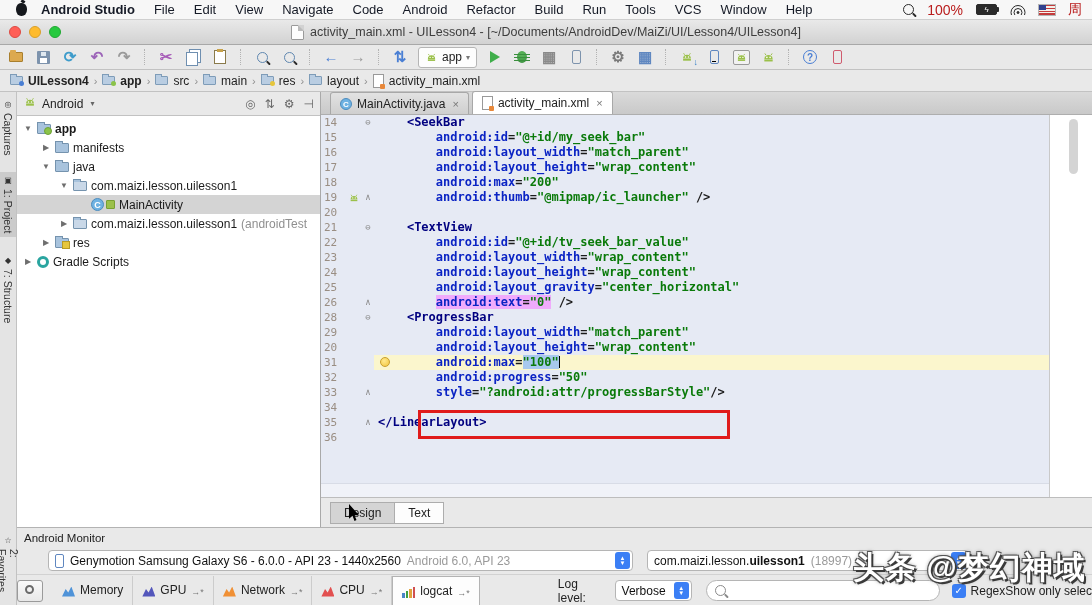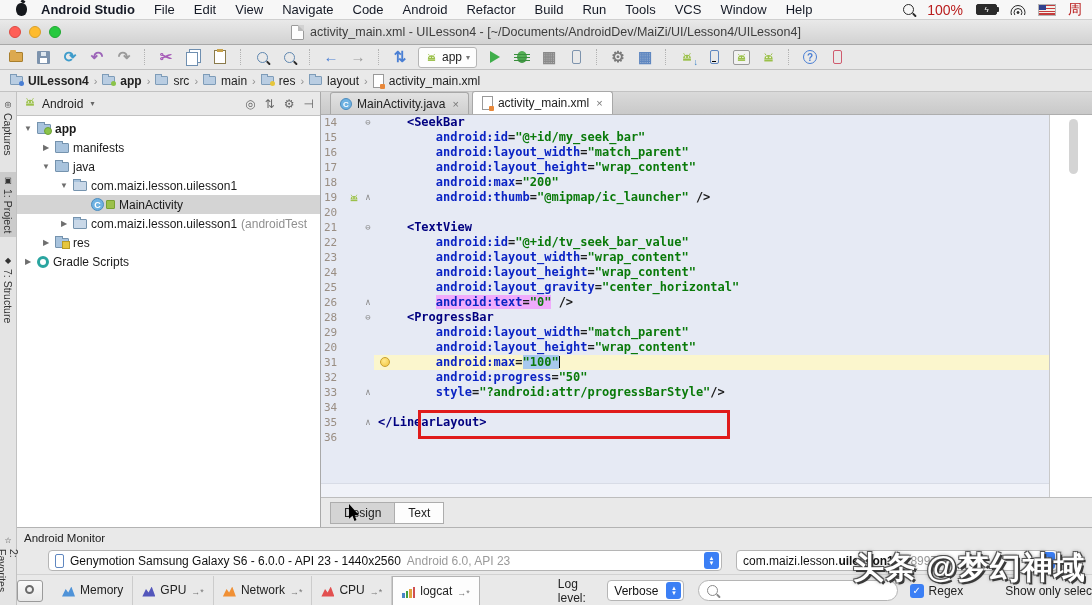--- a/index.html
+++ b/index.html
@@ -193,21 +193,21 @@
   .logcat-ic i{width:2.5px;display:block}
   .loglabel{margin-left:78px}
   .logsel{width:82px;margin-left:10px}
   .logsel b{font-weight:normal;flex:1;text-align:center}
   .searchpill{width:256px;height:21px;border:1px solid #b5b5b5;border-radius:11px;background:#fff;
               display:flex;align-items:center;padding-left:8px;margin-left:14px;box-sizing:border-box}
   .searchpill .mag{border-color:#8a8a8a}
   .searchpill .mag::after{background:#8a8a8a}
   .cbx{width:14px;height:14px;background:#3b7ff5;border-radius:3px;color:#fff;font-size:10px;line-height:14px;
        text-align:center;margin:0 5px 0 12px;flex:none}
-  .show-only{margin-left:42px;white-space:nowrap}
+  .show-only{white-space:nowrap}
 
   .watermark{position:absolute;left:853px;top:547px;z-index:80;font-size:31px;font-weight:bold;color:#fff;
              white-space:nowrap;letter-spacing:1px;pointer-events:none;
              text-shadow:2px 2px 0 #3a3a3a,-1px -1px 0 #555,1px -1px 0 #555,-1px 1px 0 #555,0 0 4px rgba(0,0,0,.6)}
 </style>
 </head>
 <body>
 
 <div class="screen">
 
@@ -555,21 +555,21 @@
         <span class="btab">Design</span>
         <span class="btab active">Text</span>
       </div>
   </div>
 
   <div class="cursor-arrow"></div>
 
   <div class="monitor">
     <div class="mon-header">Android Monitor</div>
     <div class="mon-devrow">
-      <div class="msel" style="width:674px">
+      <div class="msel" style="width:585px">
         <span class="dev-phone"></span>
         <span>Genymotion Samsung Galaxy S6 - 6.0.0 - API 23 - 1440x2560</span>
         <span class="sfx">Android 6.0, API 23</span>
         <span class="chev" style="margin-left:auto">▲<br>▼</span>
       </div>
       <div class="msel" style="width:322px">
         <span>com.maizi.lesson.</span>
           <b>uilesson1</b>
         <span class="sfx">(18997)</span>
         <span class="chev" style="margin-left:auto">▲<br>▼</span>

